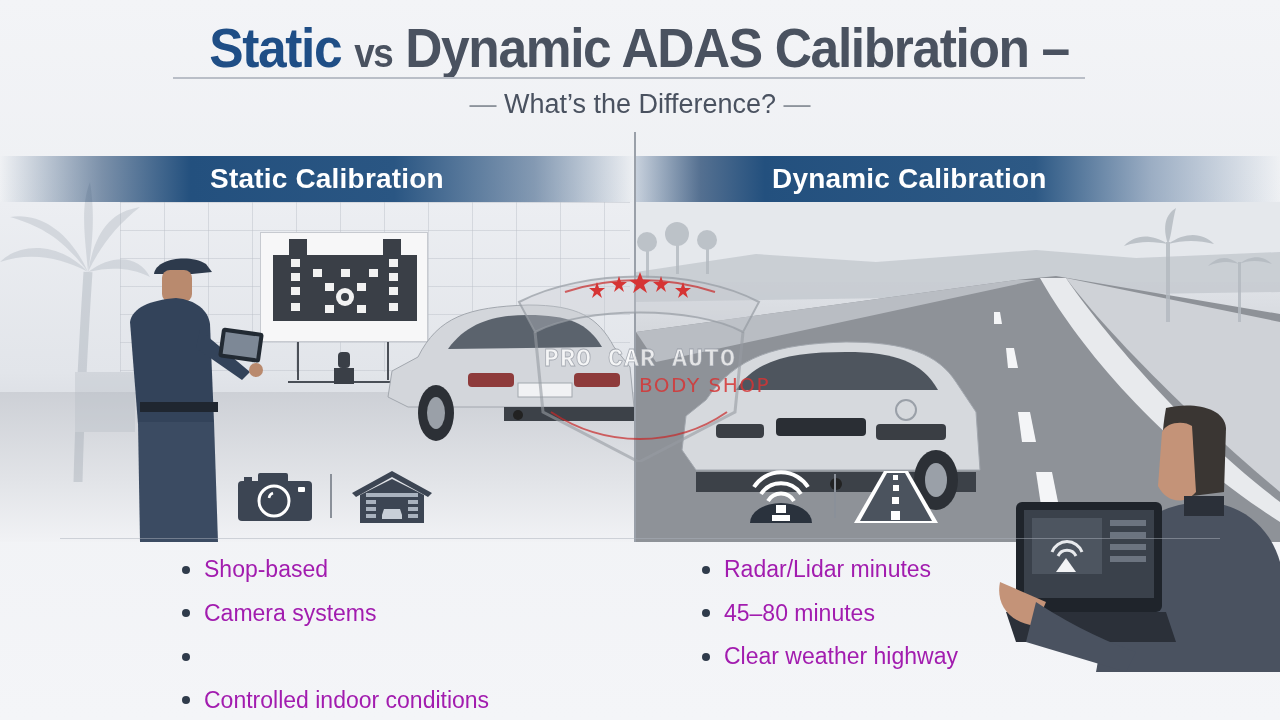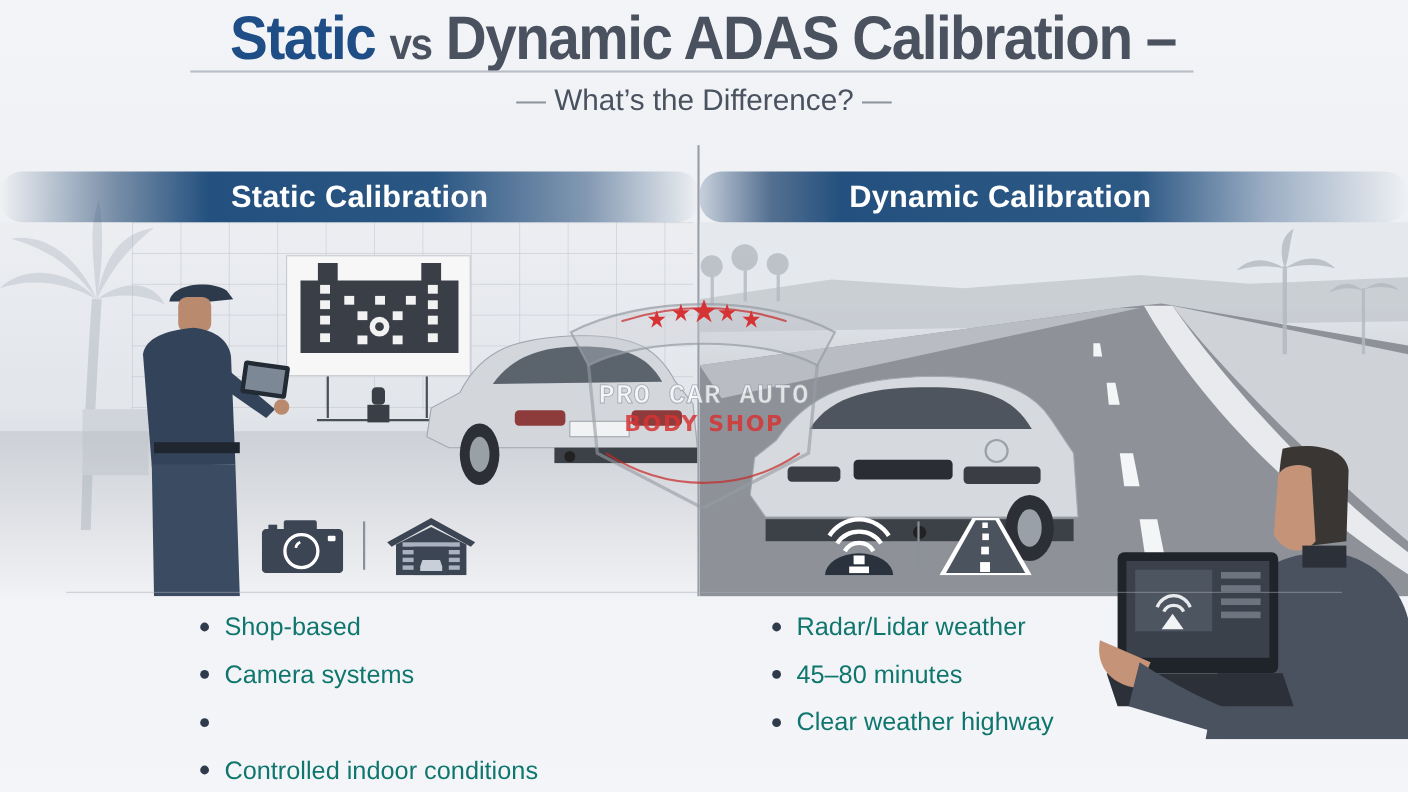--- a/index.html
+++ b/index.html
@@ -6,21 +6,21 @@
   html, body { width: 1280px; height: 720px; overflow: hidden; }
   body {
     font-family: "Liberation Sans", "DejaVu Sans", sans-serif;
     background: linear-gradient(180deg, #f3f4f7 0%, #eef0f3 30%, #f4f5f8 100%);
     position: relative;
     color: #3a4452;
   }
 
   
   .header {
-    position: absolute; left: 0; top: 0; width: 1280px; height: 120px;
+    position: absolute; left: 0; top: 13px; width: 1280px; height: 120px;
     text-align: center;
   }
   .main-title {
     position: absolute; left: 0; width: 1280px; top: 2px;
     font-size: 56px; font-weight: 700; letter-spacing: -1.5px;
     color: #4a5260;
     font-family: "Liberation Sans", sans-serif;
     transform: scaleX(0.92);
     transform-origin: 628px 0;
   }
@@ -43,21 +43,21 @@
   }
   .panel.left { left: 0; width: 636px; }
   .panel.right { left: 636px; width: 644px; }
   .divider {
     position: absolute; left: 634px; top: 132px; width: 2px; height: 410px;
     background: #9aa0a9;
   }
 
   .banner {
     position: absolute; top: 26px; height: 46px; left: 0; right: 0;
-    display: flex; align-items: center; border-radius: 20px;
+    display: flex; align-items: center;
   }
   .left .banner {
     background: linear-gradient(90deg, rgba(30,70,115,0) 0%, rgba(46,80,120,0.6) 16%, #23507e 30%, #2a5683 62%, rgba(60,95,135,0.6) 84%, rgba(160,175,195,0) 100%);
   }
   .right .banner {
     background: linear-gradient(90deg, rgba(140,160,185,0.4) 0%, rgba(46,80,120,0.8) 10%, #23507e 20%, #2d5985 62%, rgba(120,145,175,0.7) 80%, rgba(230,233,238,0) 100%);
   }
   .banner-title {
     color: #ffffff; font-size: 28px; font-weight: 700;
     font-family: "Liberation Sans", sans-serif;
@@ -132,33 +132,33 @@
     position: absolute; left: 505px; top: 262px; width: 268px; height: 200px;
     pointer-events: none;
   }
   .logo-text-top {
     position: absolute; left: 510px; top: 345px; width: 260px; text-align: center;
     font-size: 25px; font-weight: 700; color: rgba(255,255,255,0.75);
     -webkit-text-stroke: 0.8px rgba(140,145,155,0.7);
     letter-spacing: 1px; font-family: Liberation Mono, monospace;
   }
   .logo-text-bottom {
-    position: absolute; left: 510px; top: 373px; width: 260px; text-align: center;
-    font-size: 20px; font-weight: 700; color: rgba(214,52,52,0.85);
+    position: absolute; left: 510px; top: 373px; width: 260px; text-align: right;
+    font-size: 20px; font-weight: 400; color: rgba(214,52,52,0.85);
     letter-spacing: 1.5px; font-family: "DejaVu Sans", sans-serif;
   }
 
   
   .bullets {
     position: absolute; top: 548px; list-style: none;
   }
   .bullets.left-list { left: 182px; }
   .bullets.right-list { left: 702px; }
   .bullets li {
-    font-size: 23px; color: #0f766e; height: 43.5px; line-height: 43.5px;
+    font-size: 23px; color: #a21caf; height: 43.5px; line-height: 43.5px;
     font-family: "Liberation Sans", sans-serif;
     display: flex; align-items: center;
   }
   .bullets li .dot {
     width: 8px; height: 8px; border-radius: 50%; background: #2f3b4b; margin-right: 14px;
     flex: none;
   }
   .bottom-rule {
     position: absolute; left: 60px; top: 538px; width: 1160px; height: 1px;
     background: rgba(170,176,185,0.5);
@@ -417,21 +417,21 @@
     </li>
   <li>
       <span class="dot"></span>
       <span>Controlled indoor conditions</span>
     </li>
 </ul>
 
 <ul class="bullets right-list">
   <li>
       <span class="dot"></span>
-      <span>Radar/Lidar weather</span>
+      <span>Radar/Lidar minutes</span>
     </li>
   <li>
       <span class="dot"></span>
       <span>45–80 minutes</span>
     </li>
   <li>
       <span class="dot"></span>
       <span>Clear weather highway</span>
     </li>
 </ul>

